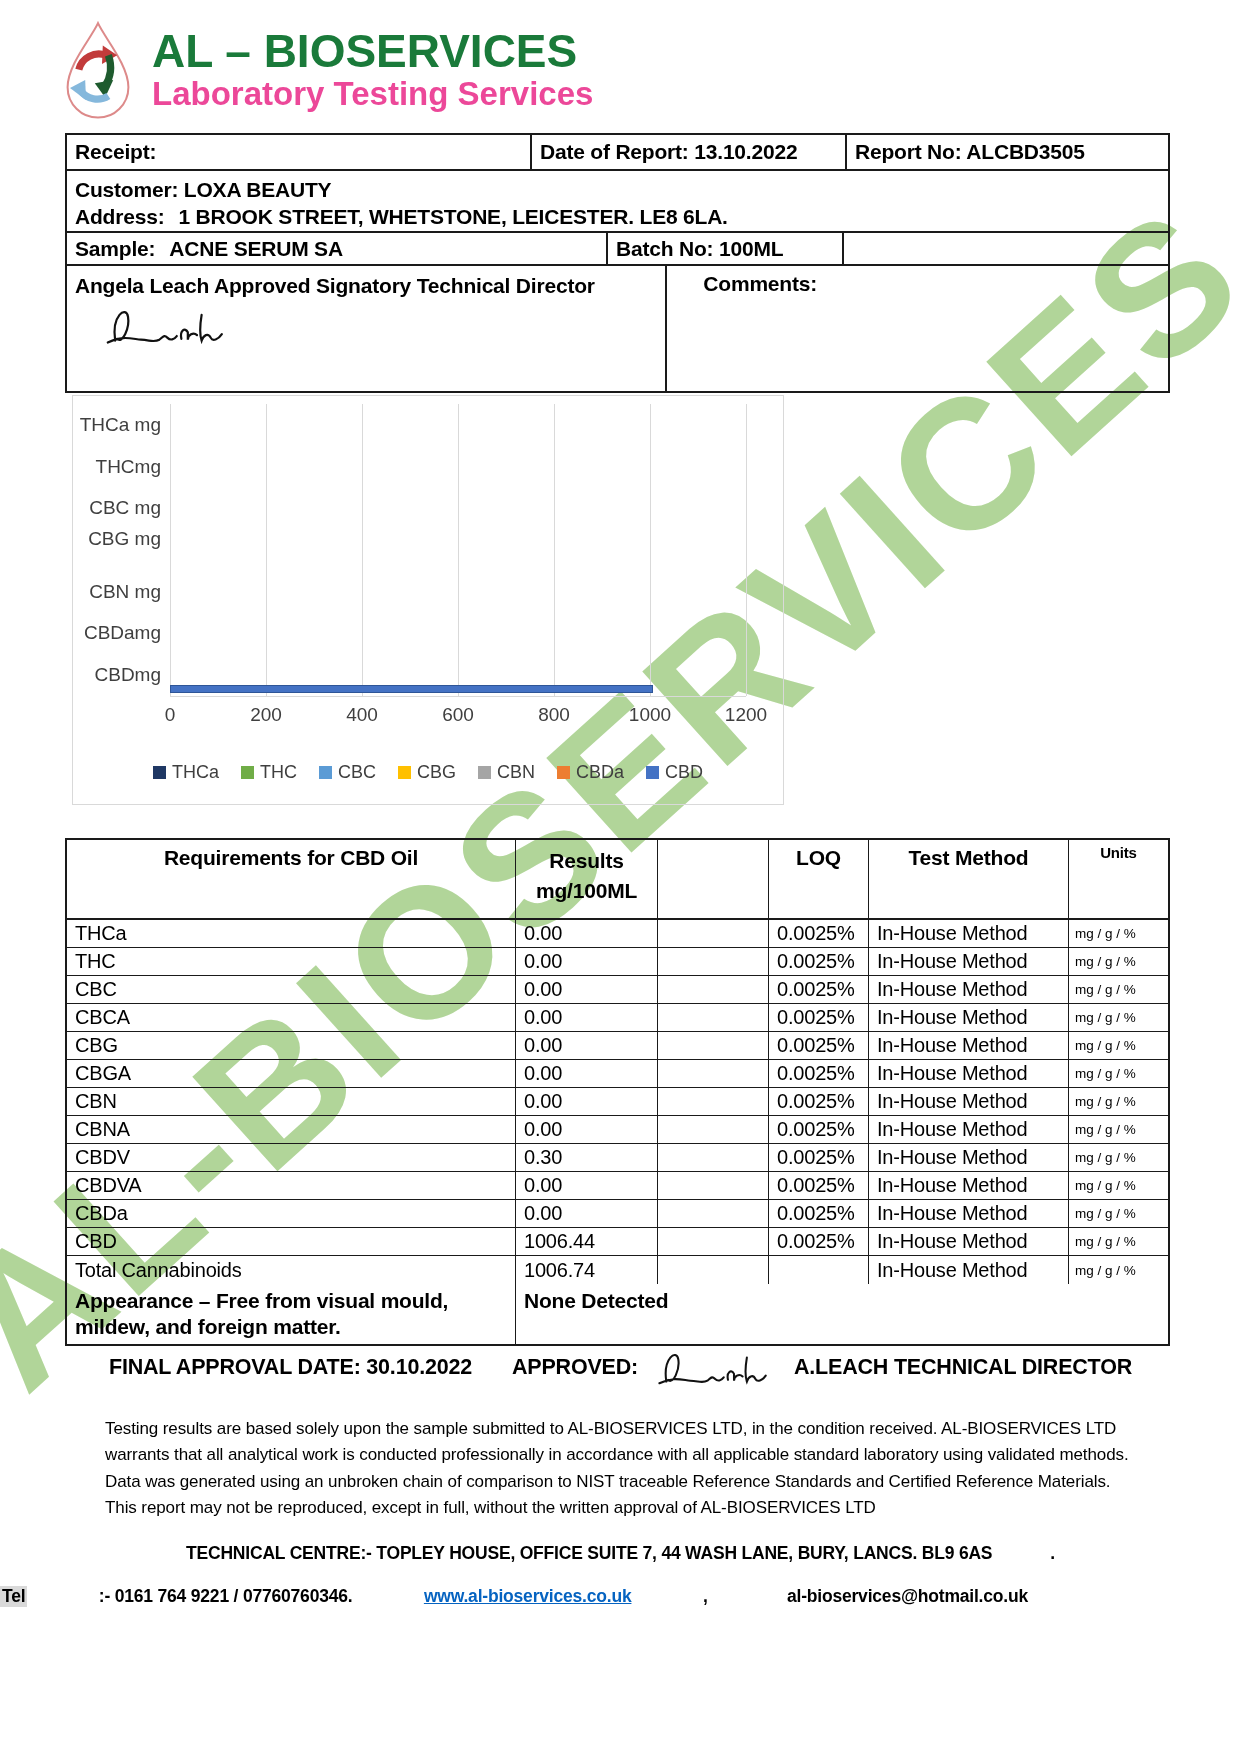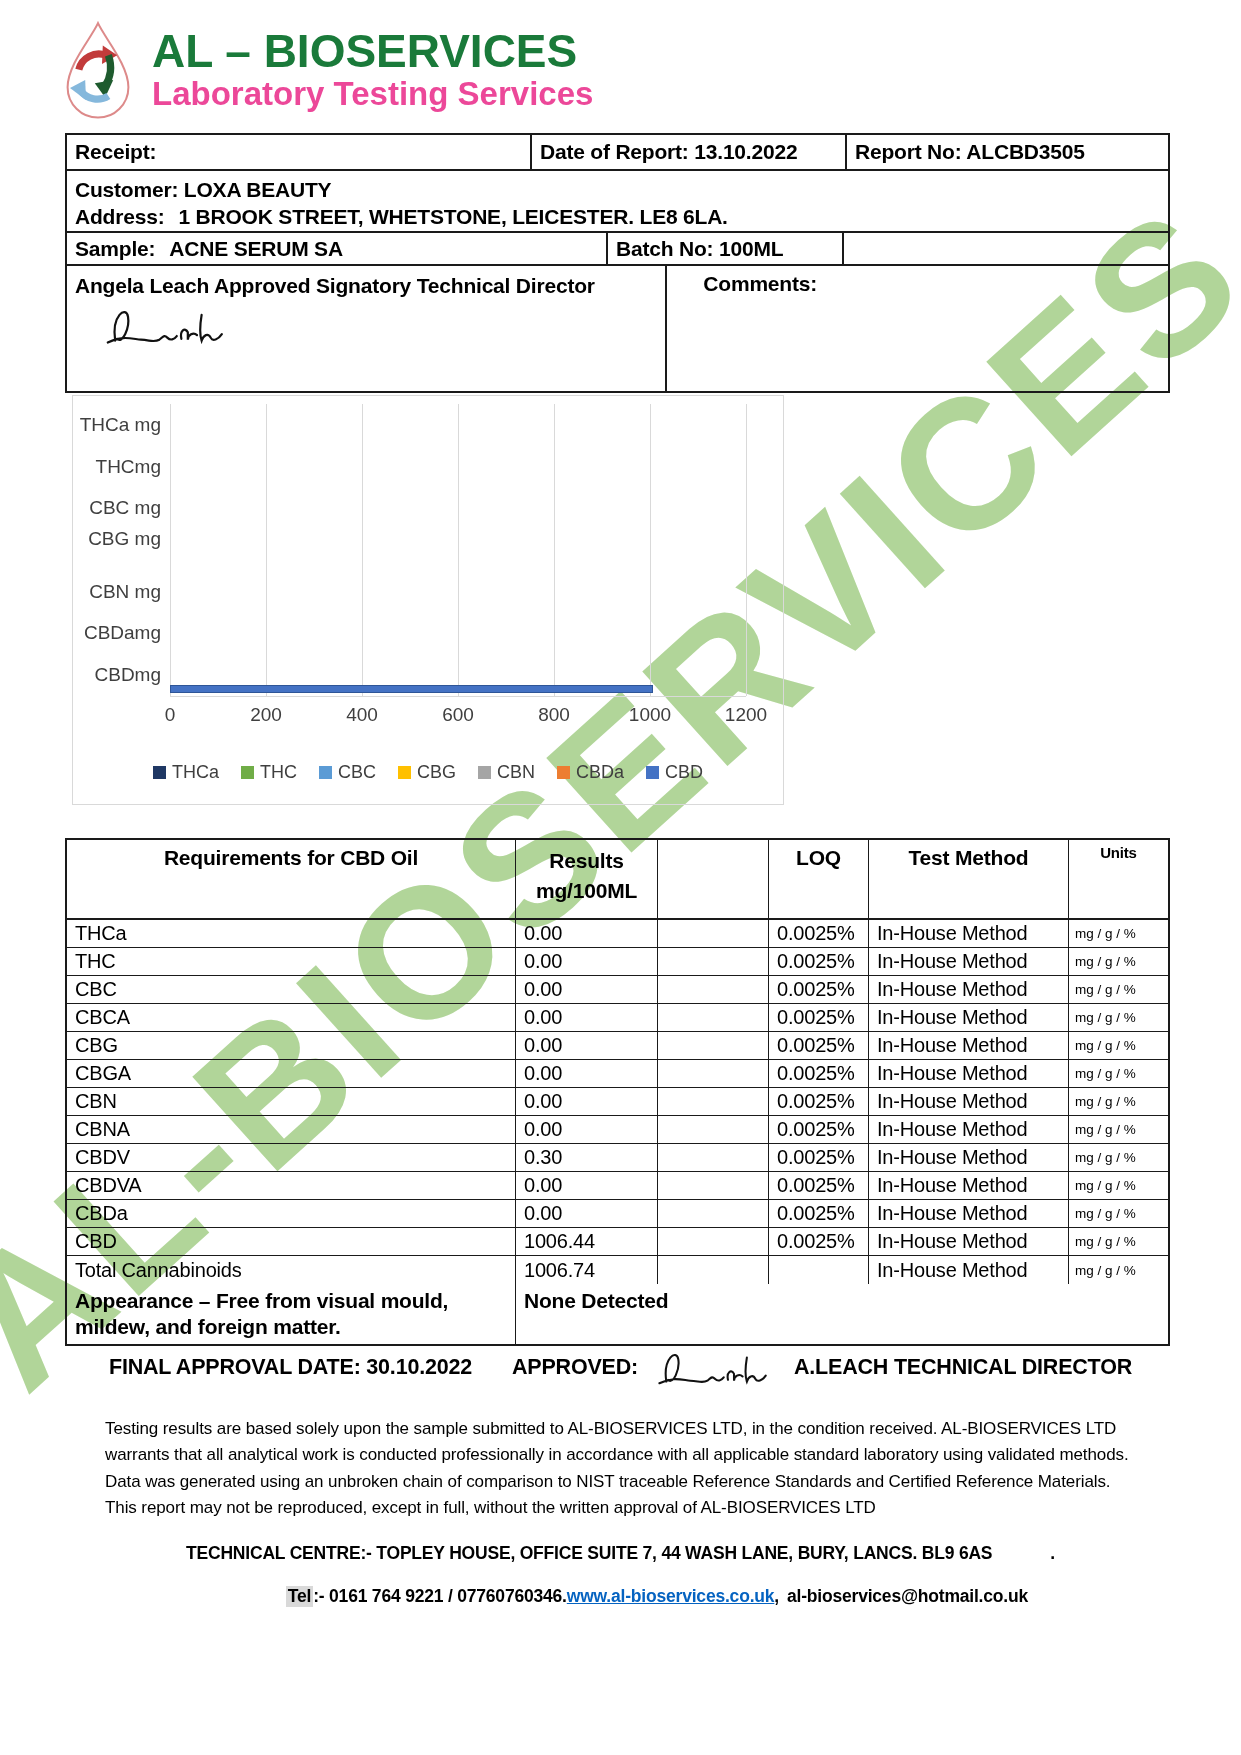--- a/index.html
+++ b/index.html
@@ -74,21 +74,21 @@
   .acell { border-right:1.5px solid #1a1a1a; font-weight:700; font-size:21px; padding:4px 8px; line-height:26px; }
   .amerged { width:652px; border-right:none; padding-top:4px; }
 
   
   .approval { position:absolute; left:0; top:1345px; width:1241px; display:flex; justify-content:center; align-items:center; gap:18px; }
   .approval .blk { font-weight:700; font-size:21.5px; }
   .gap30 { margin-left:22px; }
   .disclaimer { position:absolute; left:105px; top:1416px; width:1030px; text-align:left; font-size:17px; line-height:1.55; letter-spacing:-0.1px; }
   .tc-line { position:absolute; left:0; top:1543px; width:1241px; text-align:center; font-weight:700; font-size:17.5px; }
   .tc-dot { margin-left:58px; }
-  .tel-line { position:absolute; left:0; top:1586px; width:1028px; display:flex; justify-content:flex-end; align-items:baseline; font-weight:700; font-size:17.5px; }
+  .tel-line { position:absolute; left:0; top:1586px; width:1028px; display:flex; justify-content:space-between; align-items:baseline; font-weight:700; font-size:17.5px; }
   .tel-label { background:#d9d9d9; padding:0 2px; }
   .weblink { color:#0563c1; text-decoration:underline; font-weight:700; }
   .sep { margin-right:8px; }
 </style>
 </head>
 <body>
 
 <div class="page">
 
   <div class="watermark">AL-BIOSERVICES</div>

